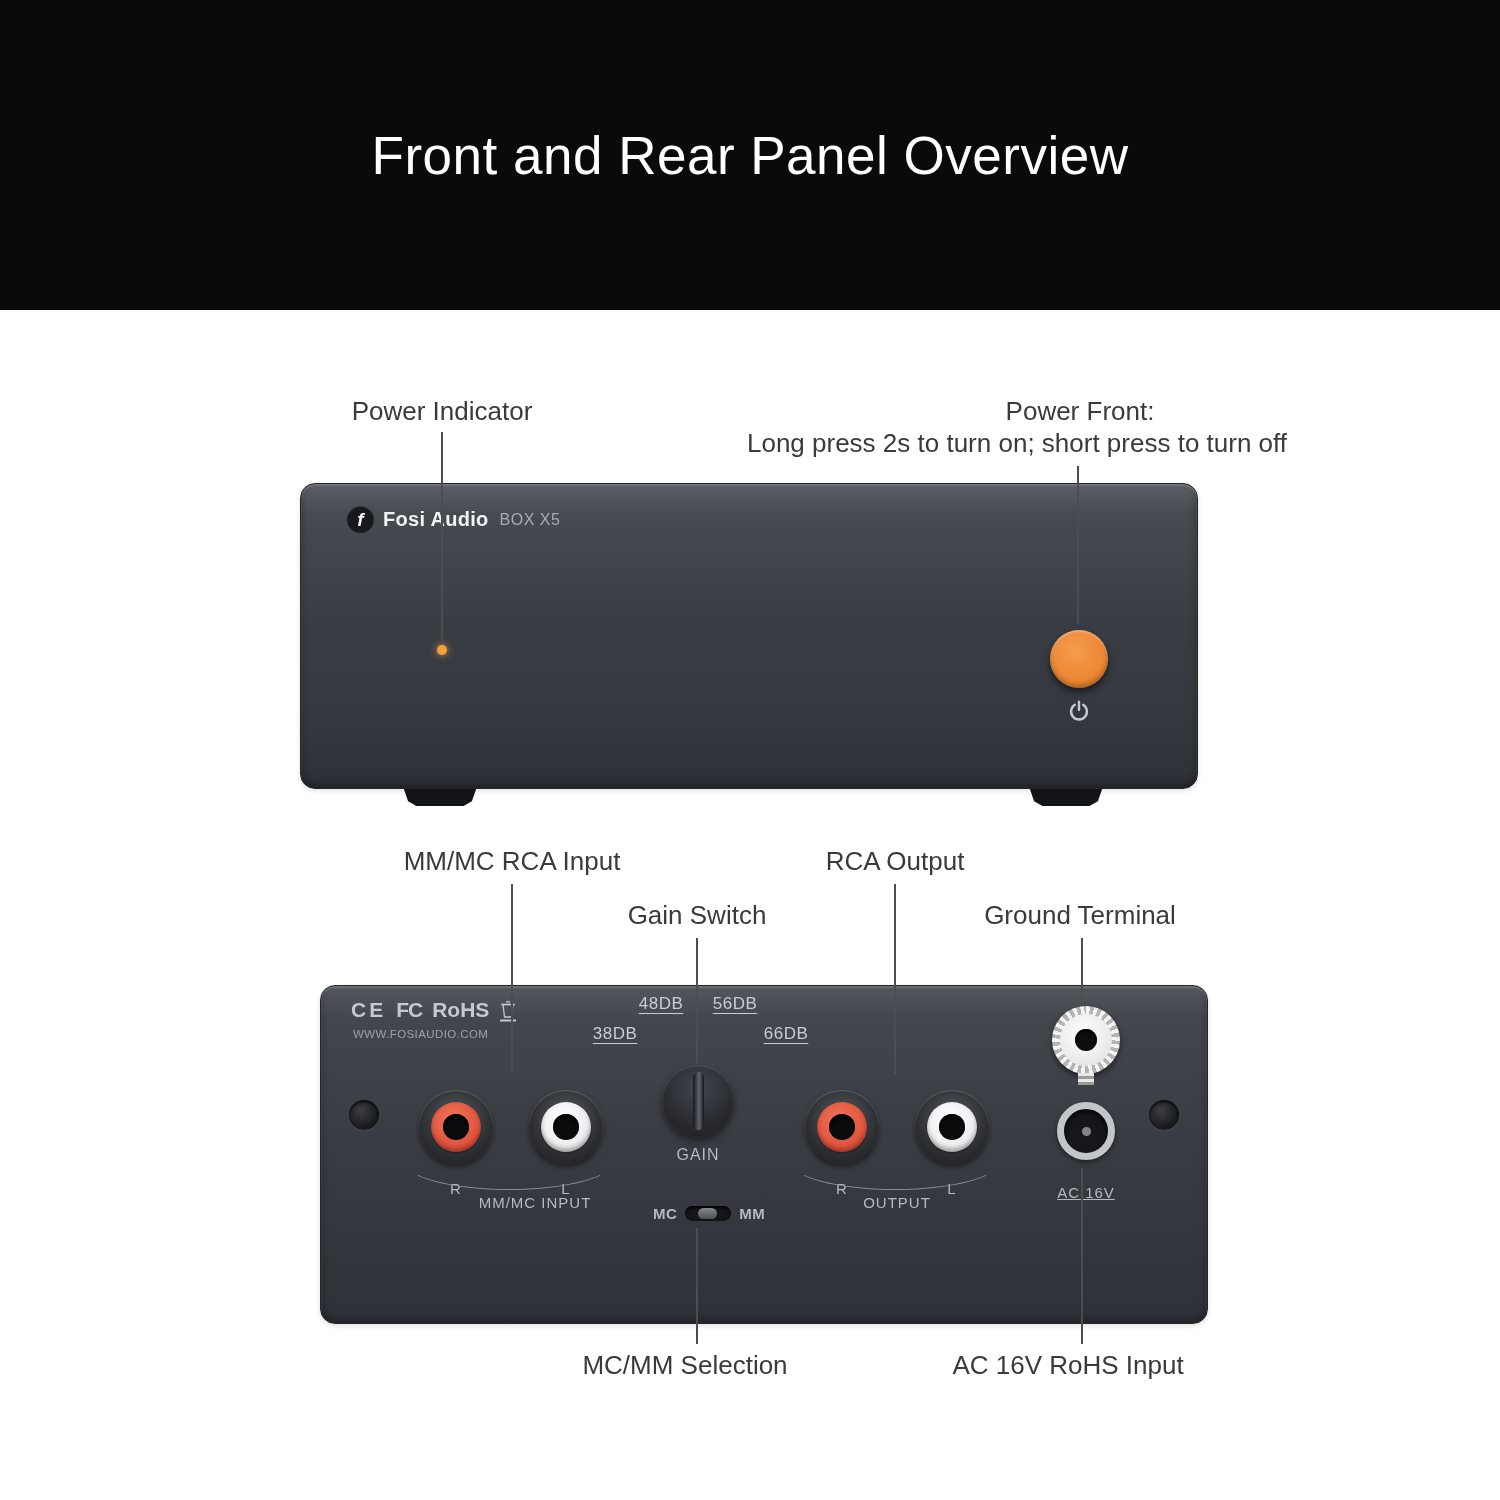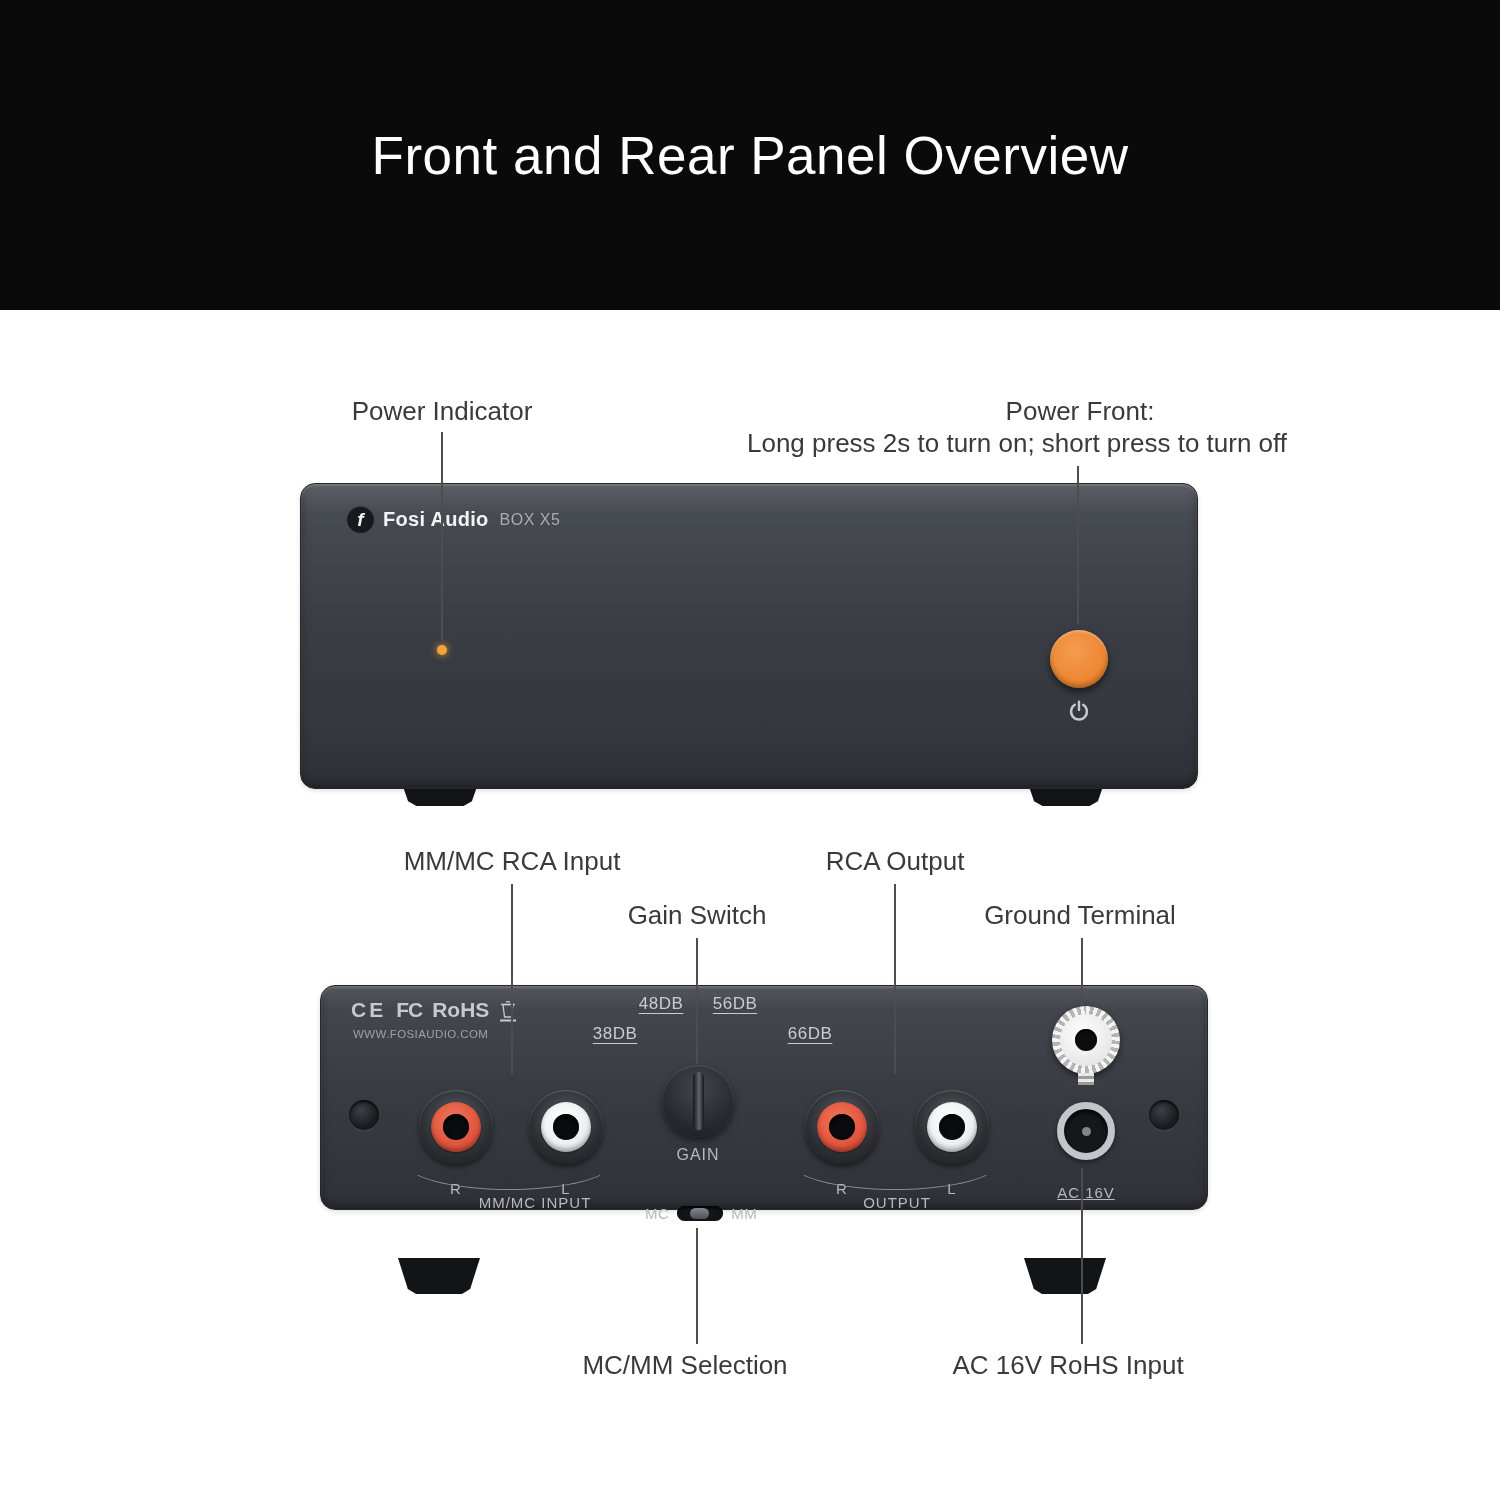--- a/index.html
+++ b/index.html
@@ -31,21 +31,21 @@
   .device {
     border-radius:15px;
     border:1px solid #24262a;
     box-shadow: inset 0 2px 2px rgba(255,255,255,0.18), inset 0 -4px 8px rgba(0,0,0,0.35), 0 2px 5px rgba(0,0,0,0.12);
   }
   .front-device {
     left:300px; top:483px; width:898px; height:306px;
     background:linear-gradient(180deg,#5c6066 0%, #464a51 10%, #3a3e44 45%, #34383e 80%, #2d3036 100%);
   }
   .rear-device {
-    left:320px; top:985px; width:888px; height:225px;
+    left:320px; top:985px; width:888px; height:339px;
     background:linear-gradient(180deg,#54585e 0%, #43474d 10%, #383c42 50%, #2e3137 100%);
   }
   .foot {
     background:#131417;
     clip-path: polygon(0% 0%, 100% 0%, 88% 86%, 78% 100%, 22% 100%, 12% 86%);
   }
 
   
   .logo-row { position:absolute; left:46px; top:22px; display:flex; align-items:center; gap:9px; }
   .logo-icon {
@@ -149,23 +149,23 @@
 
   .ac {
     position:absolute; left:736px; top:116px; width:58px; height:58px; border-radius:50%;
     background:#16171a; border:7px solid #c2c6ca;
     box-shadow: 0 2px 5px rgba(0,0,0,0.5), inset 0 3px 5px rgba(0,0,0,0.85);
     display:flex; align-items:center; justify-content:center;
   }
   .ac-pin { width:9px; height:9px; border-radius:50%; background:#82868c; }
 
   .mcmm {
-    position:absolute; left:324px; top:219px;
+    position:absolute; left:332px; top:219px;
     display:flex; align-items:center; gap:8px;
-    color:#b6b9bd; font-size:15px; letter-spacing:0.5px;
+    color:#b6b9bd; font-size:15px; letter-spacing:0.5px;font-weight:bold;
   }
   .sw-track {
     width:46px; height:15px; border-radius:8px; background:#141518;
     box-shadow: inset 0 2px 3px rgba(0,0,0,0.9);
     position:relative;
   }
   .sw-knob {
     position:absolute; left:13px; top:2px; width:19px; height:11px; border-radius:6px;
     background: linear-gradient(180deg, #82868d, #4e5258);
   }
@@ -213,21 +213,21 @@
     </svg>
   </div>
   <div class="website">WWW.FOSIAUDIO.COM</div>
 
   <div class="screw" style="left:28px; top:114px;"></div>
   <div class="screw" style="left:828px; top:114px;"></div>
 
   <div class="gain-lab" style="left:294px; top:38px;">38DB</div>
   <div class="gain-lab" style="left:340px; top:8px;">48DB</div>
   <div class="gain-lab" style="left:414px; top:8px;">56DB</div>
-  <div class="gain-lab" style="left:465px; top:38px;margin-left:24px;">66DB</div>
+  <div class="gain-lab" style="left:465px; top:38px;">66DB</div>
   <div class="knob">
     <div class="knob-ridge"></div>
   </div>
   <div class="panel-lab" style="left:377px; top:160px; font-size:16px;">GAIN</div>
 
   <div class="rca" style="left:98px; top:104px;">
     <div class="rca-color rca-red">
       <div class="rca-hole"></div>
     </div>
   </div>

